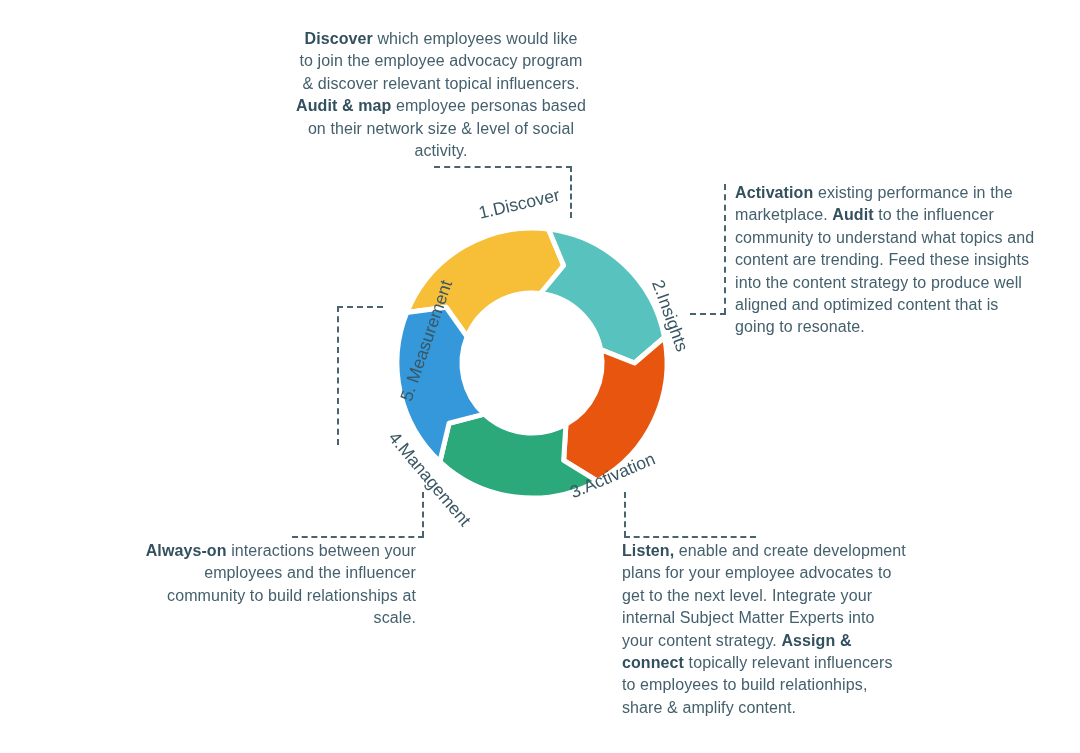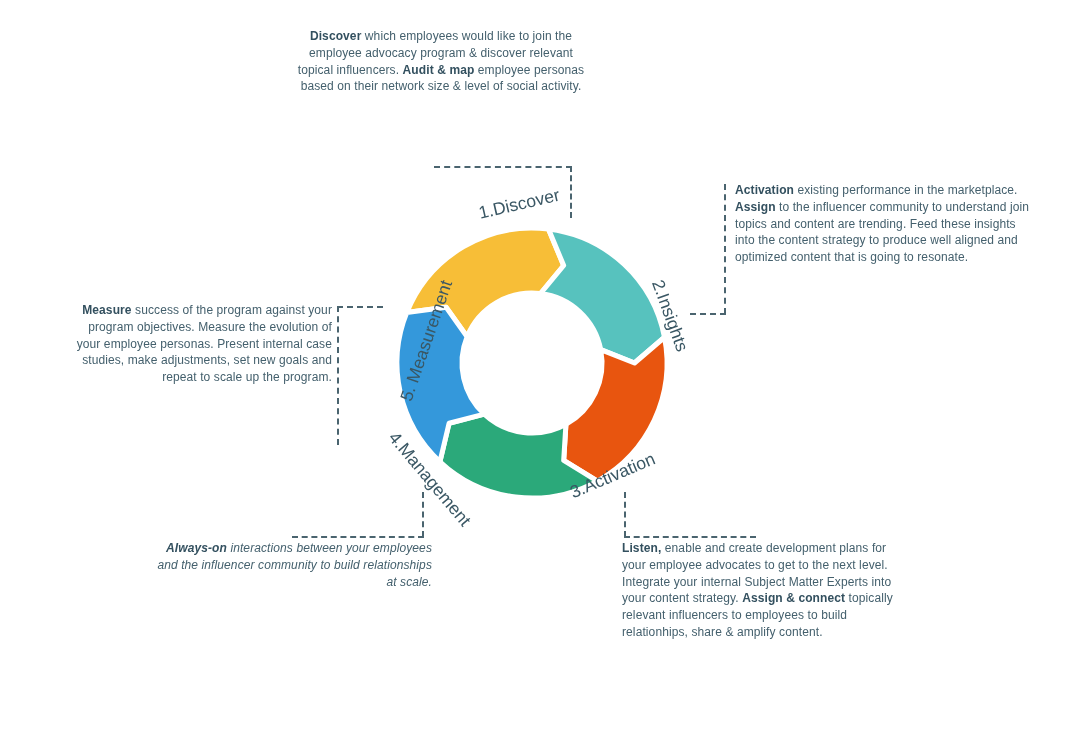--- a/index.html
+++ b/index.html
@@ -9,31 +9,31 @@
     font-family:"Liberation Sans", sans-serif;
     color:#44606d;
     overflow:hidden;
     position:relative;
   }
   .stage{position:absolute;inset:0;}
 
   
   .block{
     position:absolute;
-    font-size:12px;
+    font-size:16px;
     line-height:1.40;
     color:#44606d;
     letter-spacing:.1px;
   }
   .block b{font-weight:bold;color:#33505f;}
 
   #block-discover{ left:296px; top:28px;  width:290px; text-align:center; }
   #block-insights{ left:735px; top:182px; width:300px; text-align:left; }
   #block-activation{left:622px;top:540px; width:288px; text-align:left; }
-  #block-management{left:152px;top:540px; width:280px; text-align:right;font-style:italic; }
+  #block-management{left:136px;top:540px; width:280px; text-align:right; }
   #block-measurement{left:70px; top:302px; width:262px; text-align:right; }
 
   
   .dash-h{
     position:absolute;height:0;
     border-top:2.5px dashed #4a646f;
   }
   .dash-v{
     position:absolute;width:0;
     border-left:2.5px dashed #4a646f;
@@ -76,24 +76,23 @@
   #lab-activation { left:571px; top:483px; transform:rotate(-23deg); }
   #lab-management { left:392px; top:424px; transform:rotate(50deg); }
   #lab-measurement{ left:406px; top:390px; transform:rotate(-71deg); }
 </style>
 </head>
 <body>
 
 <div class="stage">
 
   <div class="block" id="block-discover"><b>Discover</b><span> which employees would like to join the employee advocacy program &amp; discover relevant  topical influencers. </span><b>Audit &amp; map</b><span> employee personas based on their network size &amp; level of social activity.</span></div>
-  <div class="block" id="block-insights"><b>Activation</b><span> existing performance in the marketplace. </span><b>Assign</b><span> to the influencer community to understand join topics and content are trending. Feed these insights into the content strategy to produce well aligned and optimized content that is going to resonate.</span></div>
+  <div class="block" id="block-insights"><b>Activation</b><span> existing performance in the marketplace. </span><b>Audit</b><span> to the influencer community to understand what topics and content are trending. Feed these insights into the content strategy to produce well aligned and optimized content that is going to resonate.</span></div>
   <div class="block" id="block-activation"><b>Listen,</b><span> enable and create development plans for your employee advocates to get to the next level. Integrate your internal Subject Matter Experts into your content strategy. </span><b>Assign &amp; connect</b><span> topically relevant influencers to employees to build relationhips, share &amp; amplify content.</span></div>
   <div class="block" id="block-management"><b>Always-on</b><span> interactions between your employees and the influencer community to build relationships at scale.</span></div>
-  <div class="block" id="block-measurement"><b>Measure</b><span> success of the program against your program objectives. Measure the evolution of your employee personas. Present internal case studies, make adjustments, set new goals and repeat to scale up the program.</span></div>
 
   <div class="dash-h" id="c-discover-h"></div>
   <div class="dash-v" id="c-discover-v"></div>
 
   <div class="dash-v" id="c-insights-v"></div>
   <div class="dash-h" id="c-insights-h"></div>
 
   <div class="dash-v" id="c-activation-v"></div>
   <div class="dash-h" id="c-activation-h"></div>
 

